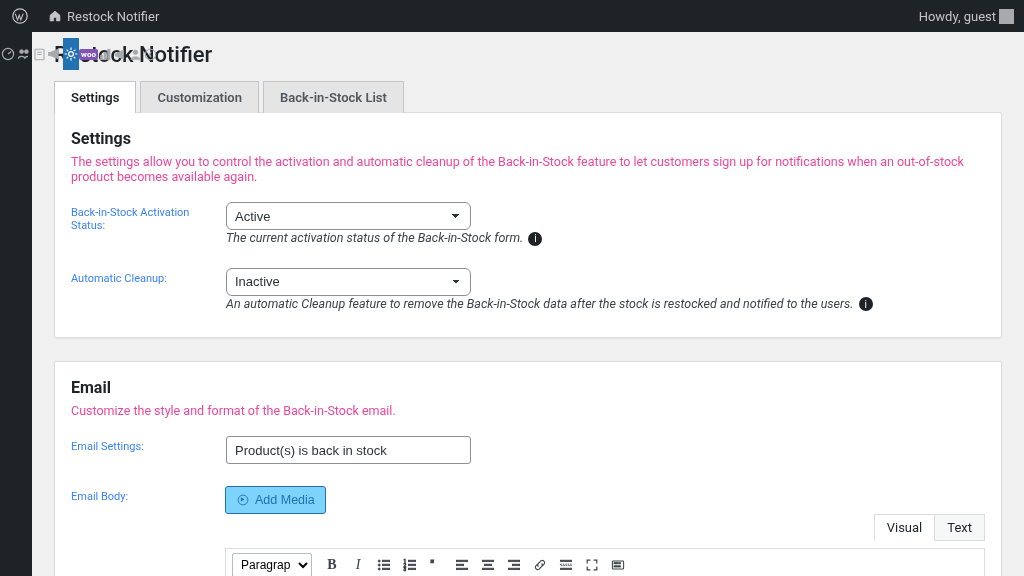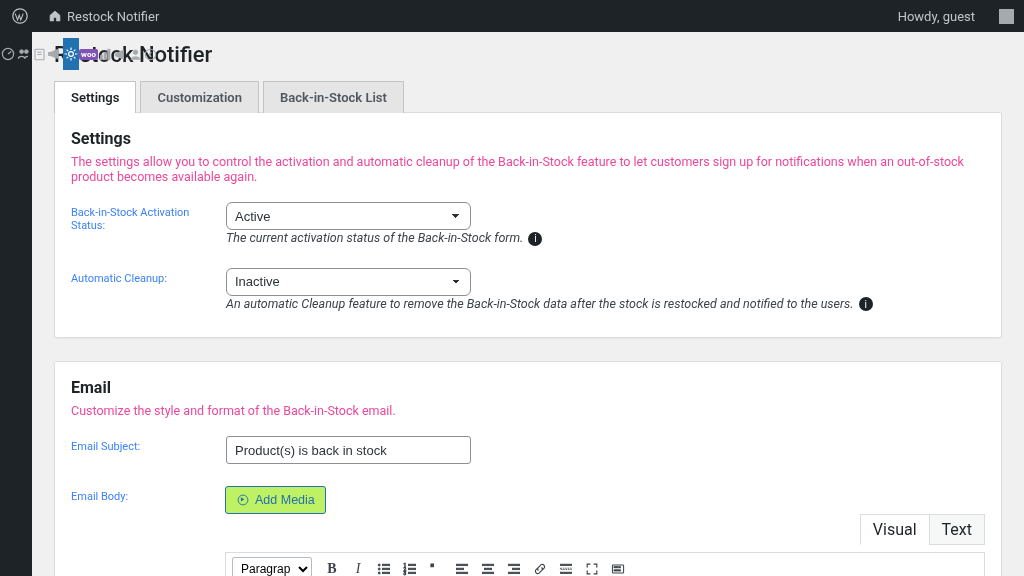--- a/index.html
+++ b/index.html
@@ -31,21 +31,21 @@
     background: var(--wp-dark);
     color: #c3c4c7;
     display: flex;
     align-items: center;
     justify-content: space-between;
     font-size: 13px;
     padding: 0 10px 0 6px;
   }
   .ab-left { display:flex; align-items:center; gap:8px; }
   .ab-item { display:flex; align-items:center; gap:5px; cursor:pointer; padding:0 6px; height:32px; }
-  .ab-right { display:flex; align-items:center; gap:24px; }
+  .ab-right { display:flex; align-items:center; gap:3px; }
   .avatar {
     width:15px; height:15px; background:#a7aaad; display:inline-block;
   }
 
   
   .wrap-all { display:flex; height:calc(576px - 32px); }
   .admin-sidebar {
     width: 32px;
     background: var(--wp-sidebar);
     color: #a7aaad;
@@ -168,40 +168,40 @@
     font-style:normal;
     margin-left:2px;
   }
 
   
   .add-media-btn {
     display:inline-flex; align-items:center; gap:5px;
     height:28px; padding:0 10px;
     border:1px solid var(--wp-active);
     color:var(--wp-active);
-    background:#bef264;
+    background:#7dd3fc;
     border-radius:3px;
     font-size:12.5px;
     cursor:pointer;
   }
 
   .editor-outer {
     border:1px solid #dcdcde;
     margin-top:8px;
     width:760px;
     max-width:100%;
   }
   .editor-tabs {
     display:flex; justify-content:flex-end;
     margin-bottom:-1px;
   }
   .ed-tab {
     border:1px solid #dcdcde;
     padding:5px 12px;
-    font-size:16px;
+    font-size:13px;
     background:#f6f7f7;
     cursor:pointer;
     margin-left:-1px;
   }
   .ed-tab.active {
     background:#fff;
     border-bottom-color:#fff;
   }
 
   .toolbar {
@@ -360,21 +360,21 @@
           </div>
         </div>
       </div>
     </div>
 
     <div class="panel">
       <h2>Email</h2>
       <p class="desc">Customize the style and format of the Back-in-Stock email.</p>
 
       <div class="form-row">
-        <div class="form-label">Email Subject:</div>
+        <div class="form-label">Email Settings:</div>
         <div class="form-field">
           <input class="wp-text" type="text" value="Product(s) is back in stock" style="">
         </div>
       </div>
 
       <div class="form-row" style="align-items:flex-start;">
         <div class="form-label">Email Body:</div>
         <div class="form-field">
           <button class="add-media-btn">
             <svg width="14" height="14" viewBox="0 0 20 20">

